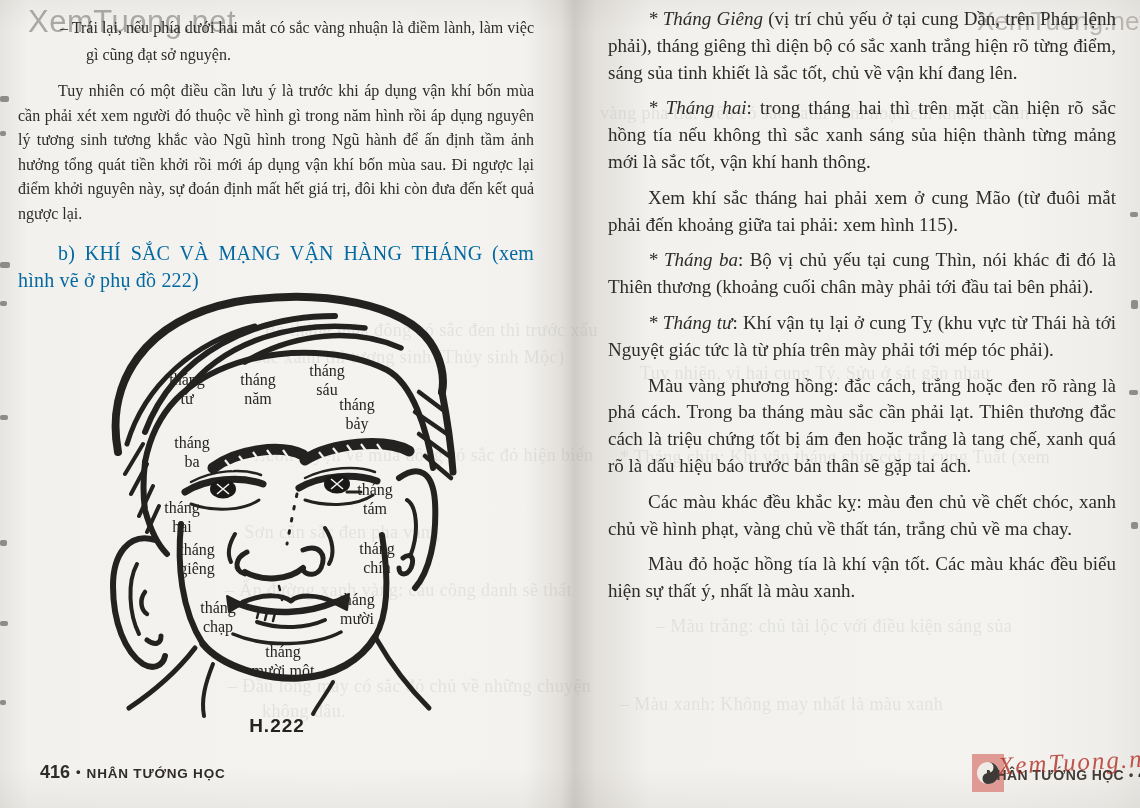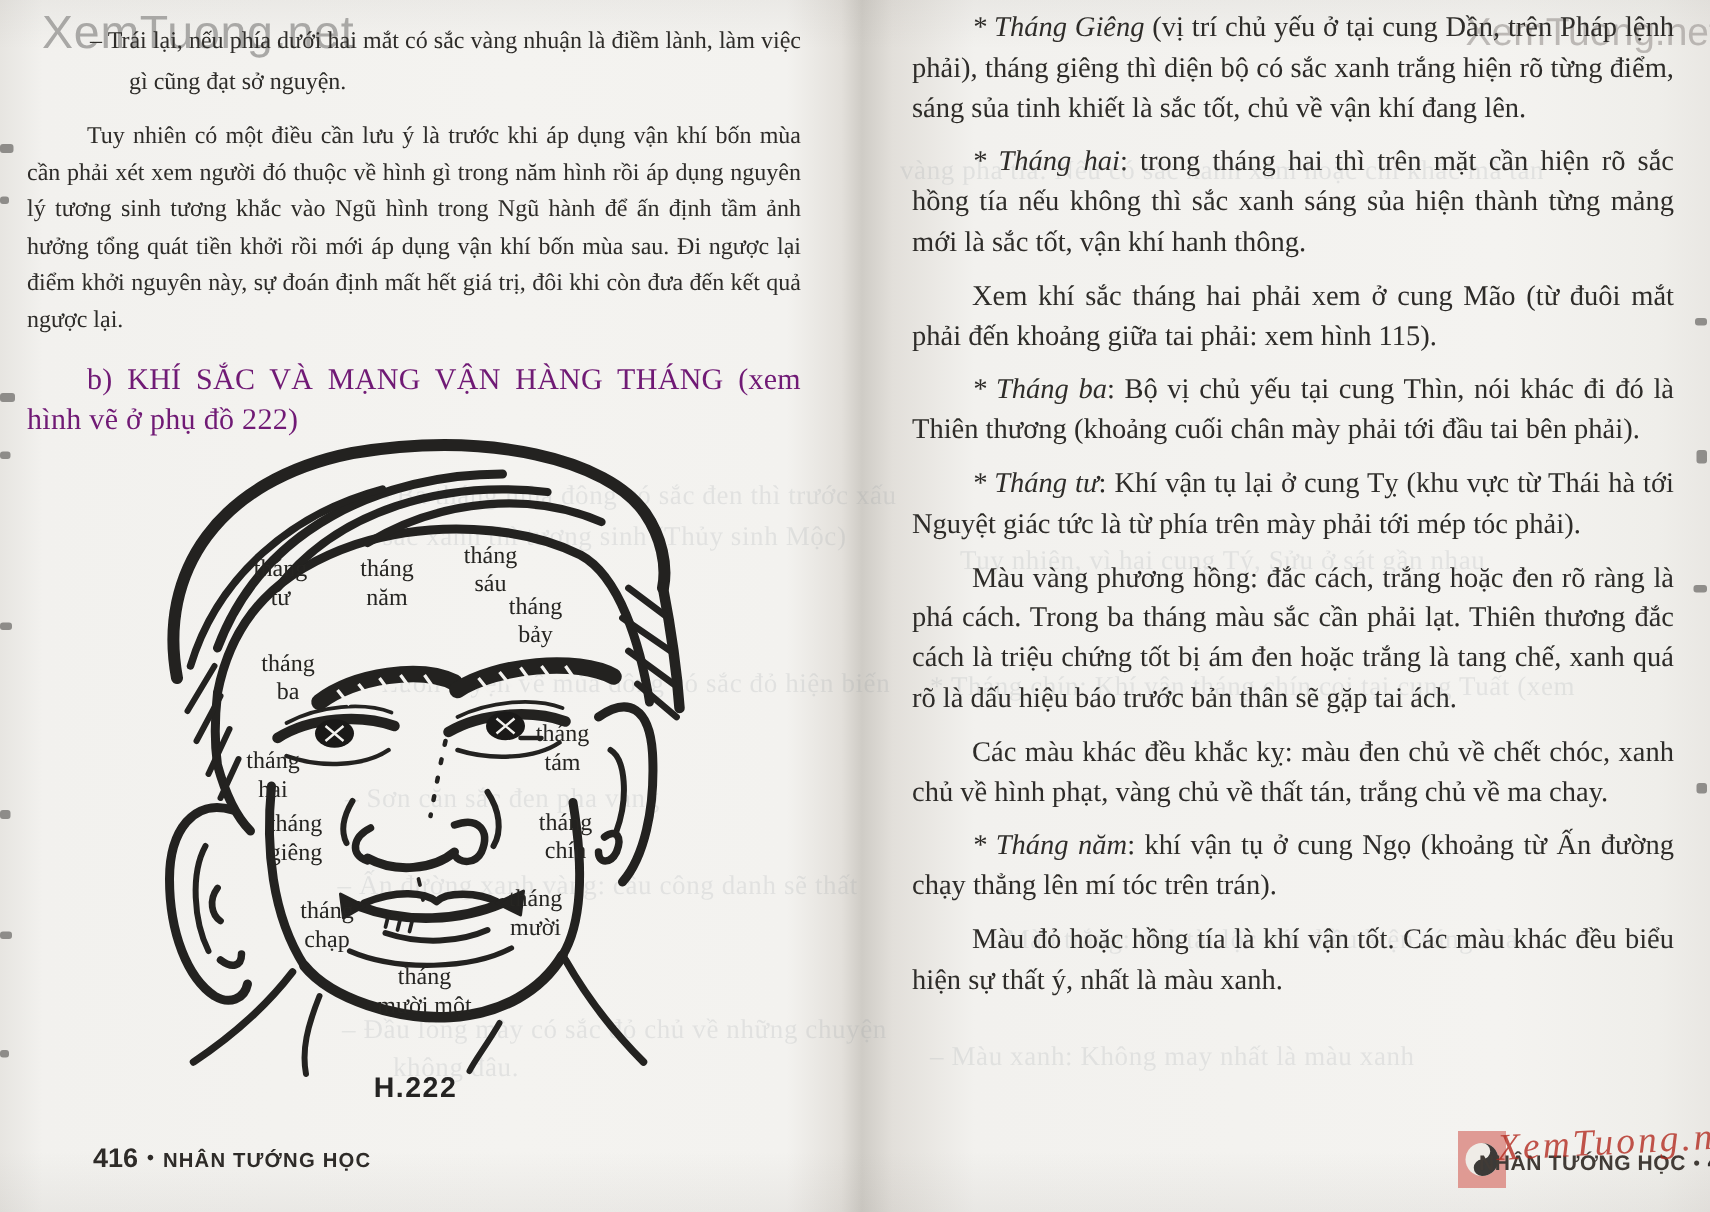--- a/index.html
+++ b/index.html
@@ -22,21 +22,21 @@
   .wm-tr{left:977px;top:6px;font-size:26px;color:#a09b98;opacity:.65;}
   .wm-script{left:998px;top:748px;font-size:25px;font-style:italic;color:#b2271c;opacity:.78;
     transform:rotate(-3deg);font-family:"Liberation Serif",serif;letter-spacing:2px;}
 
   
   .lp-text{position:absolute;left:18px;top:14px;width:516px;}
   .lp-text p{font-size:16px;line-height:24.5px;text-align:justify;margin:0;}
   .p-bullet{margin-left:68px !important;text-indent:-26px;width:448px;line-height:27px !important;}
   .p-body{text-indent:40px;margin-top:11px !important;}
   .p-heading{text-indent:40px;margin-top:14px !important;font-size:20px !important;
-    line-height:27px !important;letter-spacing:.2px;color:#701a75;}
+    line-height:27px !important;letter-spacing:.2px;color:#0369a1;}
 
   
   .rp-text{position:absolute;left:608px;top:6px;width:508px;}
   .rp-text p{font-size:19px;line-height:26.8px;text-align:justify;text-indent:40px;margin:0 0 9px 0;}
   .lead{font-style:italic;}
 
   
   .figure{position:absolute;left:85px;top:292px;width:380px;height:450px;}
   .figure svg{position:absolute;left:0;top:0;}
   .face-label{position:absolute;font-size:16px;line-height:19px;text-align:center;
@@ -45,21 +45,21 @@
   .lb3{left:272px;top:122px}.lb4{left:107px;top:160px}.lb5{left:97px;top:225px}
   .lb6{left:290px;top:207px}.lb7{left:112px;top:267px}.lb8{left:292px;top:266px}
   .lb9{left:133px;top:325px}.lb10{left:272px;top:317px}.lb11{left:198px;top:369px}
   .fig-caption{position:absolute;left:192px;top:434px;transform:translate(-50%,-50%);
     font-family:"Liberation Sans",sans-serif;font-weight:bold;font-size:19px;
     letter-spacing:1px;color:#242322;}
 
   
   .footer-left{position:absolute;left:40px;top:762px;white-space:nowrap;
     font-family:"Liberation Sans","DejaVu Sans",sans-serif;font-weight:bold;color:#2e2b28;}
-  .footer-left .pgnum{font-size:18px;margin-left:22px;}
+  .footer-left .pgnum{font-size:18px;}
   .footer-left .bdot{font-size:13px;margin:0 6px;vertical-align:2px;}
   .footer-left .btitle{font-size:13.5px;letter-spacing:.8px;}
   .footer-right{position:absolute;left:960px;top:746px;width:178px;height:58px;}
   .fr-text{position:absolute;left:26px;top:18px;white-space:nowrap;
     font-family:"Liberation Sans",sans-serif;font-weight:bold;color:#413b36;}
   .fr-text .btitle{font-size:14px;letter-spacing:.4px;}
   .fr-text .bdot{font-size:12px;margin:0 5px;vertical-align:1px;}
   .fr-text .pgnum{font-size:18px;color:#343230;}
   .fr-logo{position:absolute;left:12px;top:8px;}
 
@@ -227,21 +227,20 @@
 </div>
 
 <div class="rp-text">
   <p><span class="lead">* Tháng Giêng</span><span> (vị trí chủ yếu ở tại cung Dần, trên Pháp lệnh phải), tháng giêng thì diện bộ có sắc xanh trắng hiện rõ từng điểm, sáng sủa tinh khiết là sắc tốt, chủ về vận khí đang lên.</span></p>
   <p><span class="lead">* Tháng hai</span><span>: trong tháng hai thì trên mặt cần hiện rõ sắc hồng tía nếu không thì sắc xanh sáng sủa hiện thành từng mảng mới là sắc tốt, vận khí hanh thông.</span></p>
   <p><span class="lead"></span><span>Xem khí sắc tháng hai phải xem ở cung Mão (từ đuôi mắt phải đến khoảng giữa tai phải: xem hình 115).</span></p>
   <p><span class="lead">* Tháng ba</span><span>: Bộ vị chủ yếu tại cung Thìn, nói khác đi đó là Thiên thương (khoảng cuối chân mày phải tới đầu tai bên phải).</span></p>
   <p><span class="lead">* Tháng tư</span><span>: Khí vận tụ lại ở cung Tỵ (khu vực từ Thái hà tới Nguyệt giác tức là từ phía trên mày phải tới mép tóc phải).</span></p>
   <p><span class="lead"></span><span>Màu vàng phương hồng: đắc cách, trắng hoặc đen rõ ràng là phá cách. Trong ba tháng màu sắc cần phải lạt. Thiên thương đắc cách là triệu chứng tốt bị ám đen hoặc trắng là tang chế, xanh quá rõ là dấu hiệu báo trước bản thân sẽ gặp tai ách.</span></p>
   <p><span class="lead"></span><span>Các màu khác đều khắc kỵ: màu đen chủ về chết chóc, xanh chủ về hình phạt, vàng chủ về thất tán, trắng chủ về ma chay.</span></p>
-  <p><span class="lead">* Tháng năm</span><span>: khí vận tụ ở cung Ngọ (khoảng từ Ấn đường chạy thẳng lên mí tóc trên trán).</span></p>
   <p><span class="lead"></span><span>Màu đỏ hoặc hồng tía là khí vận tốt. Các màu khác đều biểu hiện sự thất ý, nhất là màu xanh.</span></p>
 </div>
 
 <div class="footer-right">
   <svg class="fr-logo" width="32" height="38" viewBox="0 0 32 38">
     <rect x="0" y="0" width="32" height="38" fill="#dd9089" opacity="0.9"></rect>
     <circle cx="16" cy="19" r="11" fill="#efece7"></circle>
     <path d="M16,8 a11,11 0 0 1 0,22 a5.5,5.5 0 0 1 0,-11 a5.5,5.5 0 0 0 0,-11 Z" fill="#3c3a38"></path>
     <circle cx="16" cy="13.5" r="1.8" fill="#efece7"></circle>
     <circle cx="16" cy="24.5" r="1.8" fill="#3c3a38"></circle>

